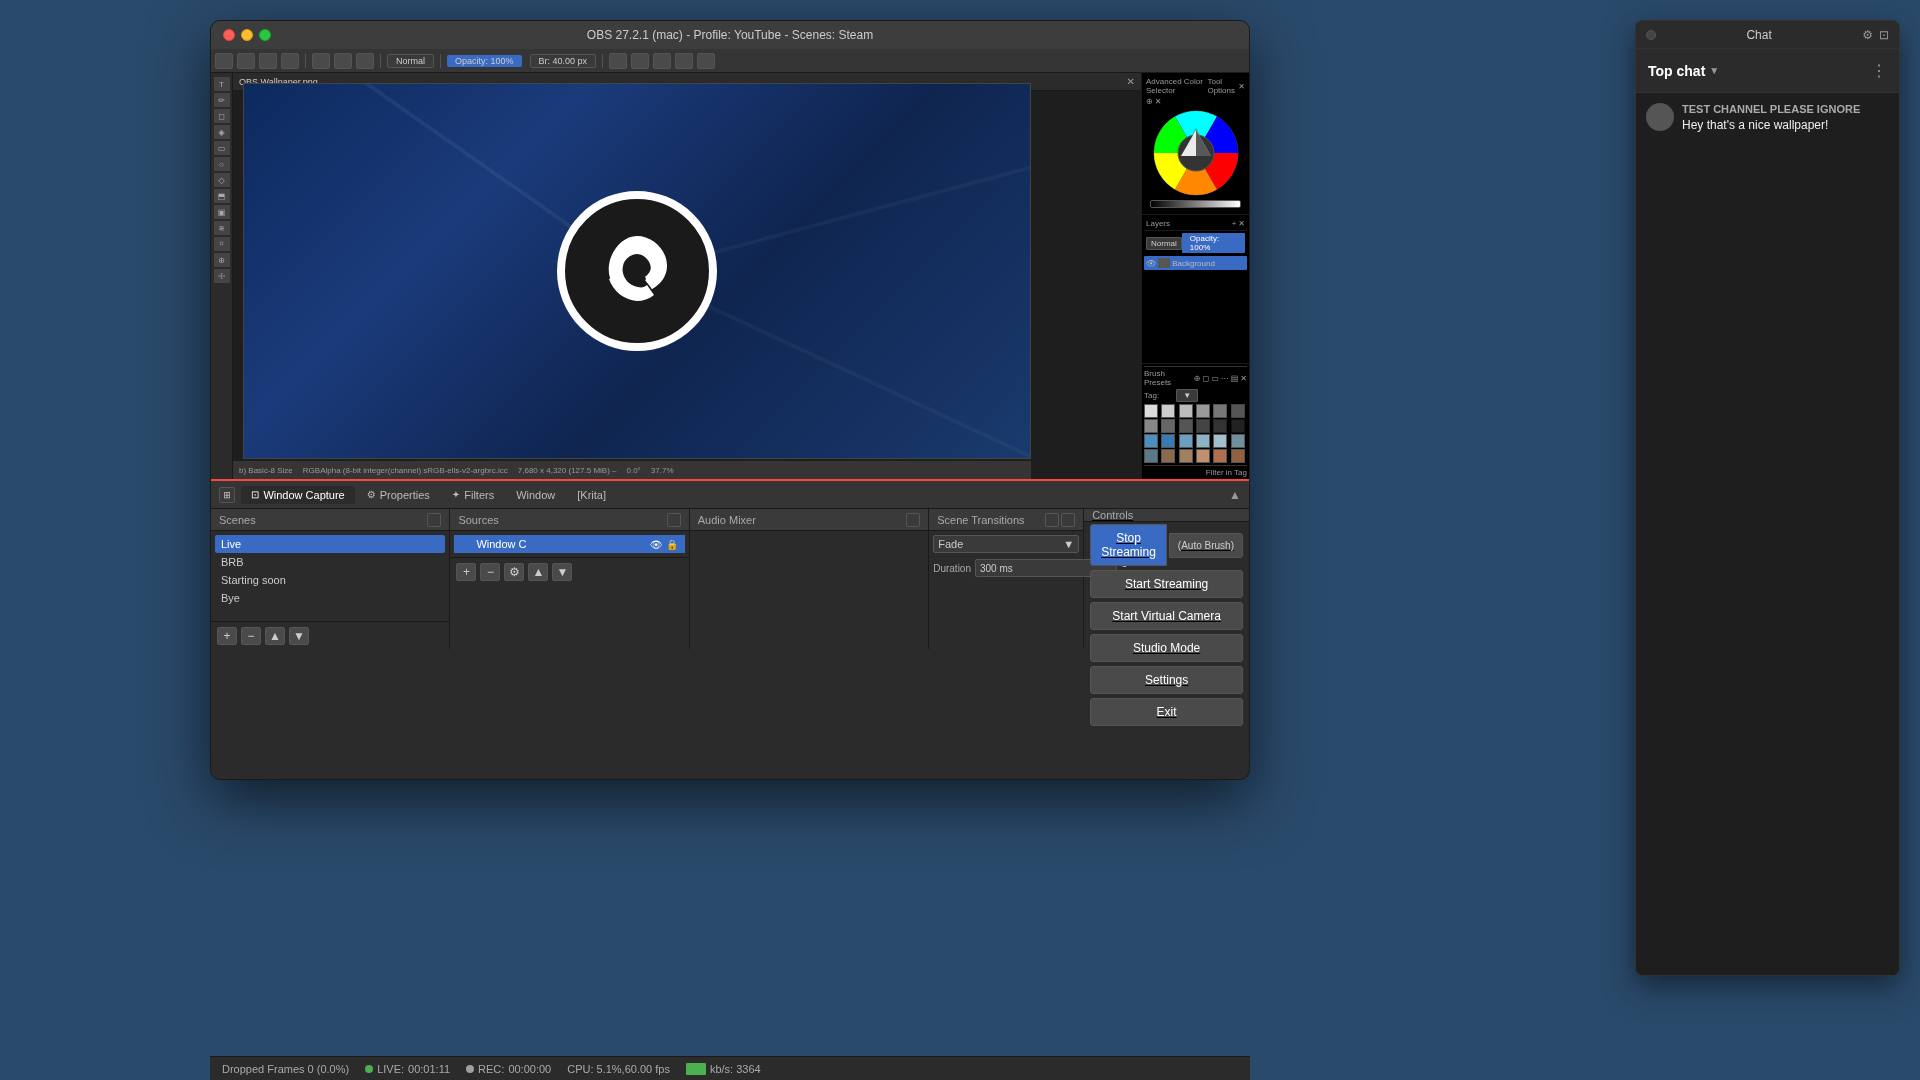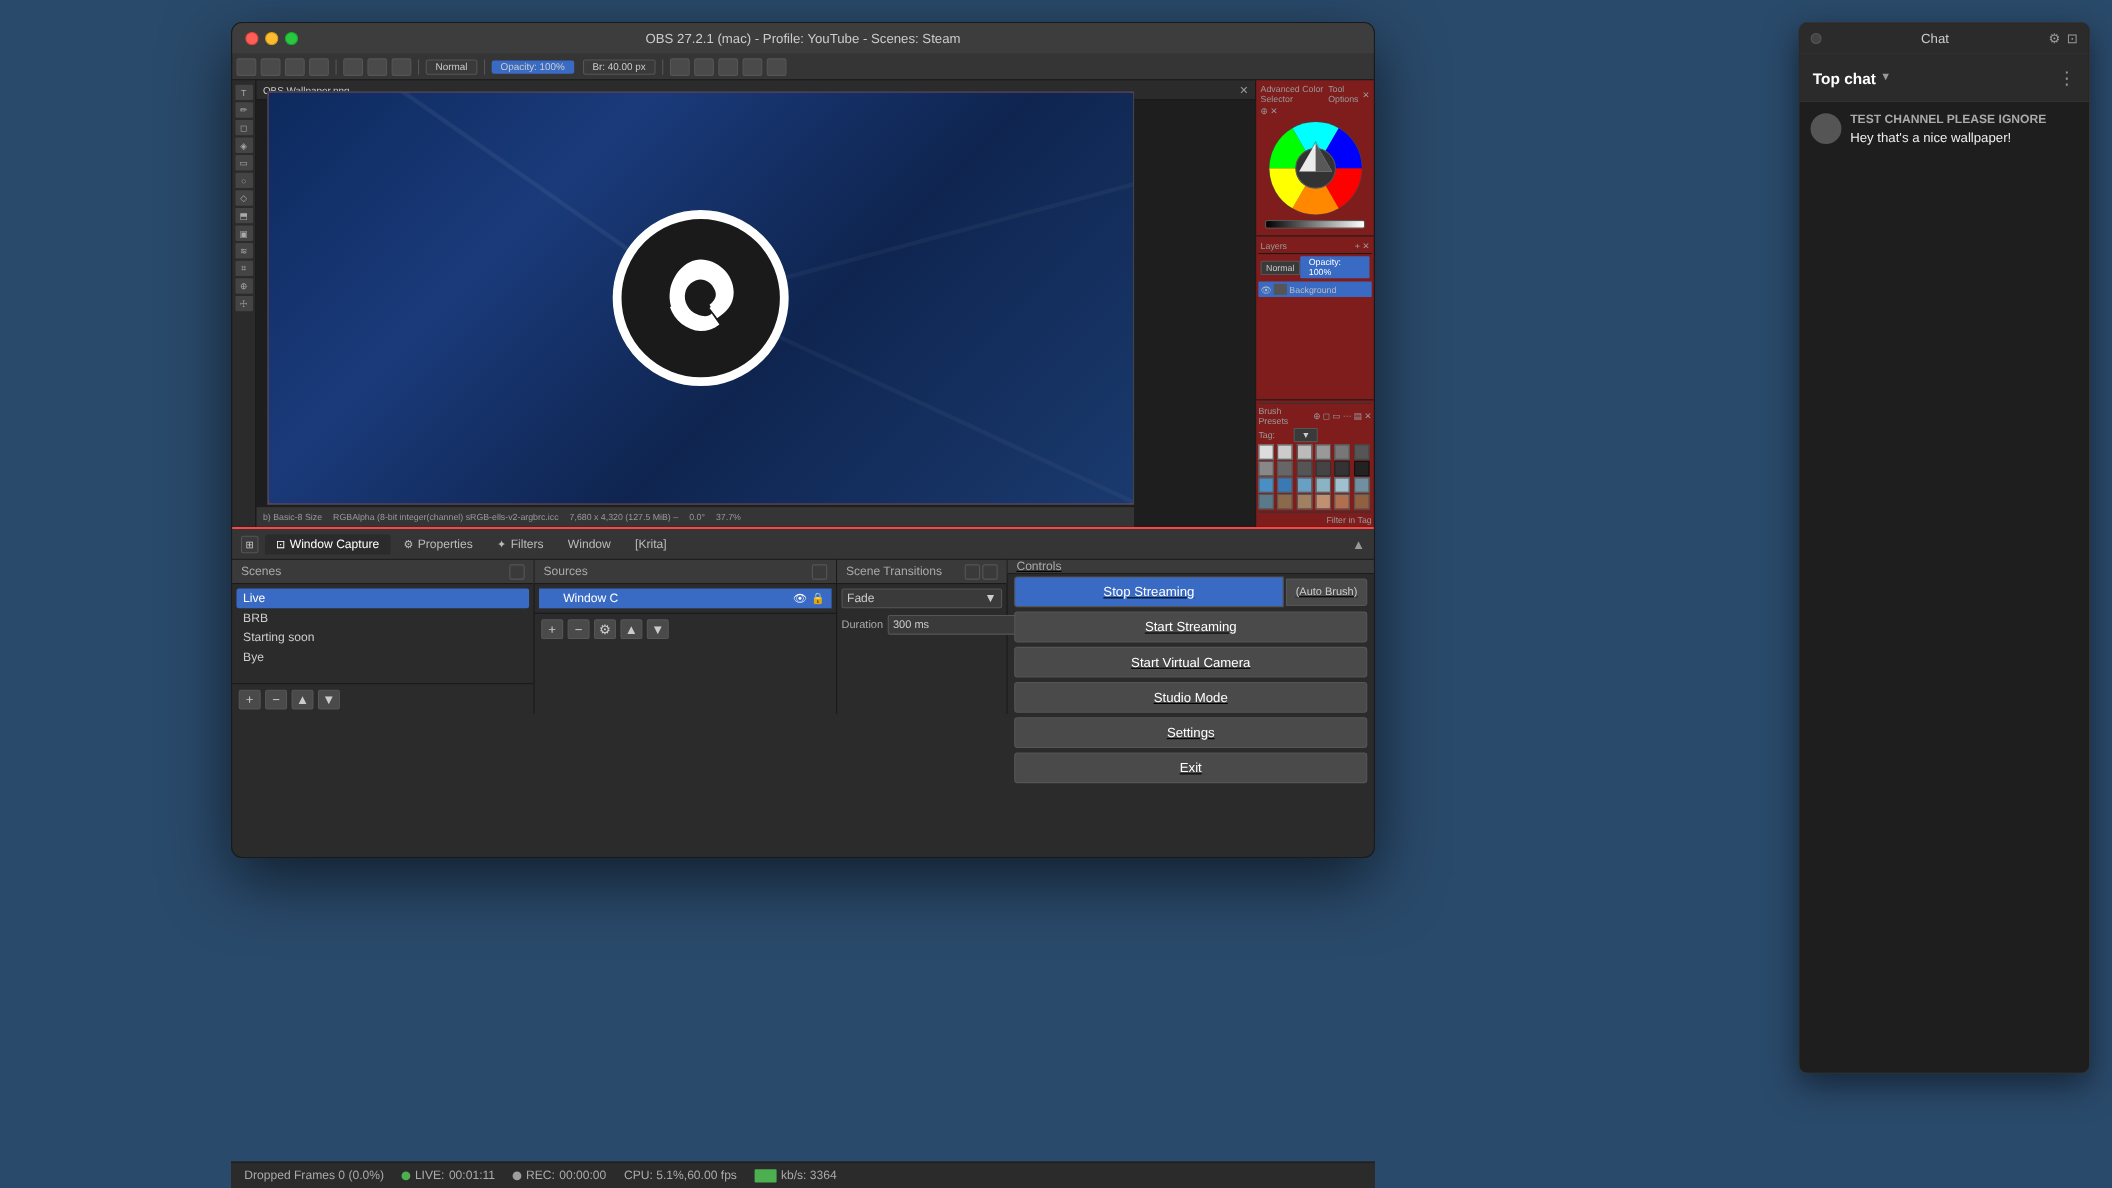--- a/index.html
+++ b/index.html
@@ -156,21 +156,21 @@
       height: 100px;
     }
     
     .bg-lines {
       position: absolute;
       top: 0; left: 0; right: 0; bottom: 0;
       overflow: hidden;
     }
     .right-panel {
       width: 108px;
-      background: #7f1d1d;
+      background: #000000;
       border-left: 1px solid #1a1a1a;
       display: flex;
       flex-direction: column;
     }
     .color-wheel-section {
       padding: 4px;
       border-bottom: 1px solid #1a1a1a;
     }
     .color-wheel-header {
       display: flex;
@@ -833,20 +833,26 @@
         </div>
         <div class="panel-footer">
           <div class="panel-btn">+</div>
           <div class="panel-btn">−</div>
           <div class="panel-btn">⚙</div>
           <div class="panel-btn">▲</div>
           <div class="panel-btn">▼</div>
         </div>
       </div>
 
+      <div class="audio-mixer-panel">
+        <div class="panel-header">
+          <span>Audio Mixer</span>
+          <div style="width:14px;height:14px;background:#3a3a3a;border:1px solid #555;border-radius:2px;display:inline-block;cursor:pointer;"></div>
+        </div>
+      </div>
 
       <div class="transitions-panel">
         <div class="panel-header">
           <span>Scene Transitions</span>
           <div style="display:flex;gap:2px;">
             <div style="width:14px;height:14px;background:#3a3a3a;border:1px solid #555;border-radius:2px;display:inline-block;cursor:pointer;"></div>
             <div style="width:14px;height:14px;background:#3a3a3a;border:1px solid #555;border-radius:2px;display:inline-block;cursor:pointer;"></div>
           </div>
         </div>
         <div class="transition-select">

